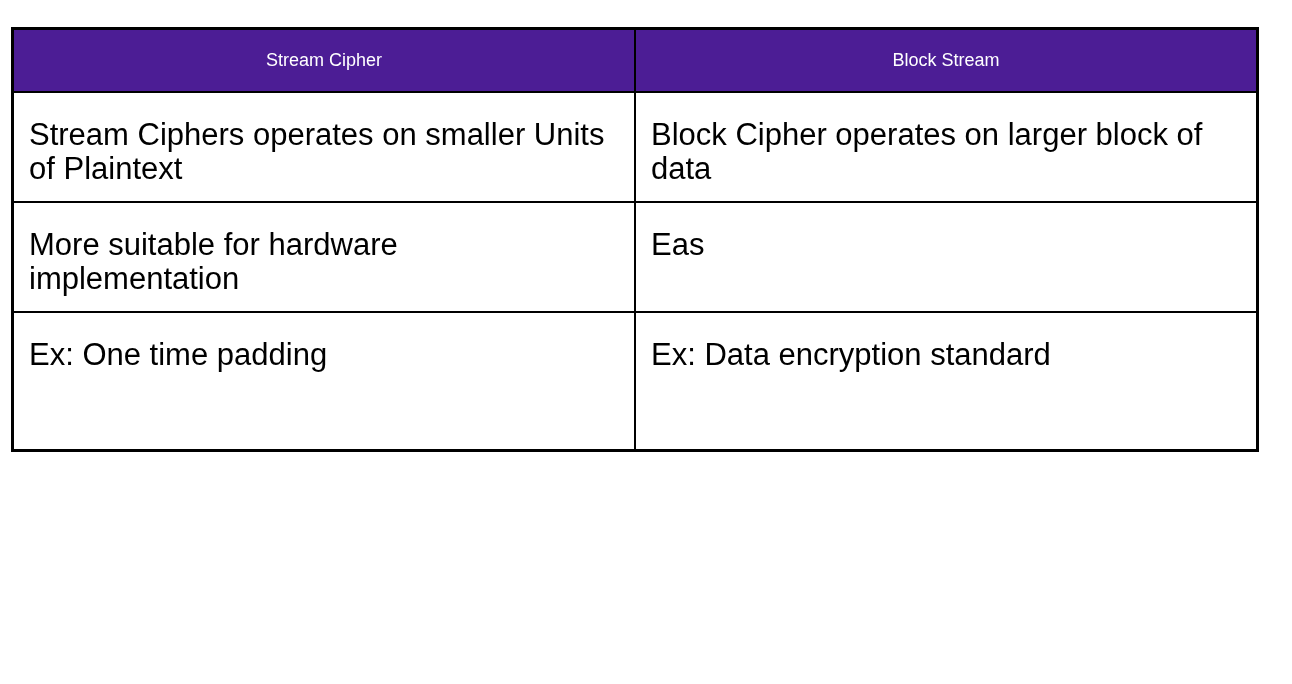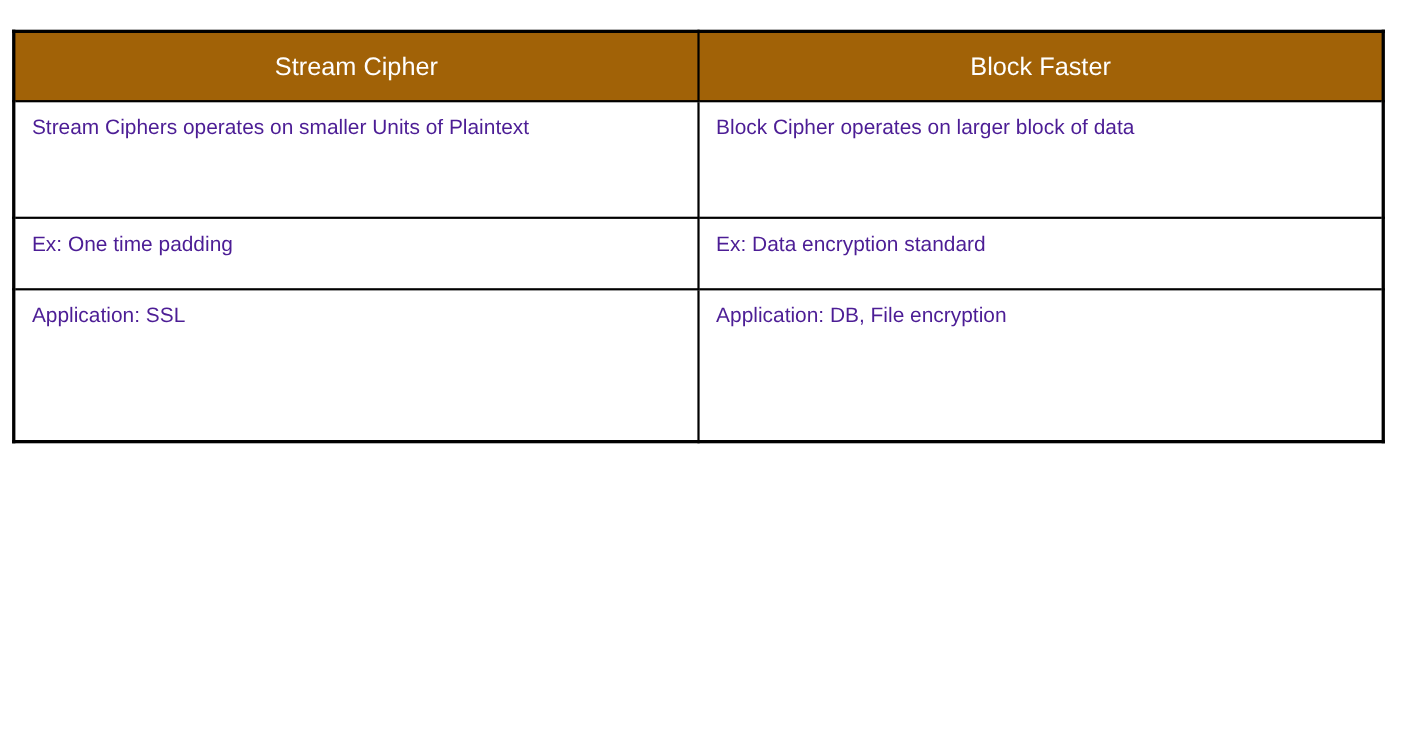--- a/index.html
+++ b/index.html
@@ -21,65 +21,65 @@
     border-collapse: collapse;
     border: 3px solid #000000;
     table-layout: fixed;
   }
   table.compare-table th,
   table.compare-table td {
     border: 2px solid #000000;
     vertical-align: top;
   }
   table.compare-table th {
-    background: #a16207;
+    background: #4c1d95;
     color: #ffffff;
-    font-size: 23px;
+    font-size: 18px;
     font-weight: 400;
     text-align: center;
     vertical-align: middle;
     height: 63px;
     padding: 6px 10px;
   }
   table.compare-table td {
-    color: #4c1d95;
-    font-size: 19px;
+    color: #000000;
+    font-size: 31px;
     line-height: 34px;
     text-align: left;
-    padding: 7px 18px 15px 15px;
+    padding: 25px 18px 15px 15px;
     background: #ffffff;
   }
   
   tbody tr:nth-child(1) td { height: 106px; }
   tbody tr:nth-child(2) td { height: 65px; }
   tbody tr:nth-child(3) td { height: 139px; }
   tbody tr:nth-child(4) td { height: 63px; }
   tbody tr:nth-child(5) td { height: 66px; }
   tbody tr:nth-child(6) td { height: 66px; }
   tbody tr:nth-child(7) td { height: 64px; }
 </style>
 </head>
 <body>
 
 <div class="table-wrap">
   <table class="compare-table">
     <thead>
       <tr>
         <th>Stream Cipher</th>
-        <th>Block Faster</th>
+        <th>Block Stream</th>
       </tr>
     </thead>
     <tbody>
         <tr>
           <td>Stream Ciphers operates on smaller Units of Plaintext</td>
           <td>Block Cipher operates on larger block of data</td>
         </tr>
         <tr>
+          <td>More suitable for hardware implementation</td>
+          <td>Eas</td>
+        </tr>
+        <tr>
           <td>Ex: One time padding</td>
           <td>Ex: Data encryption standard</td>
-        </tr>
-        <tr>
-          <td>Application: SSL</td>
-          <td>Application: DB, File encryption</td>
         </tr>
       </tbody>
   </table>
 </div>
 
 </body></html>

